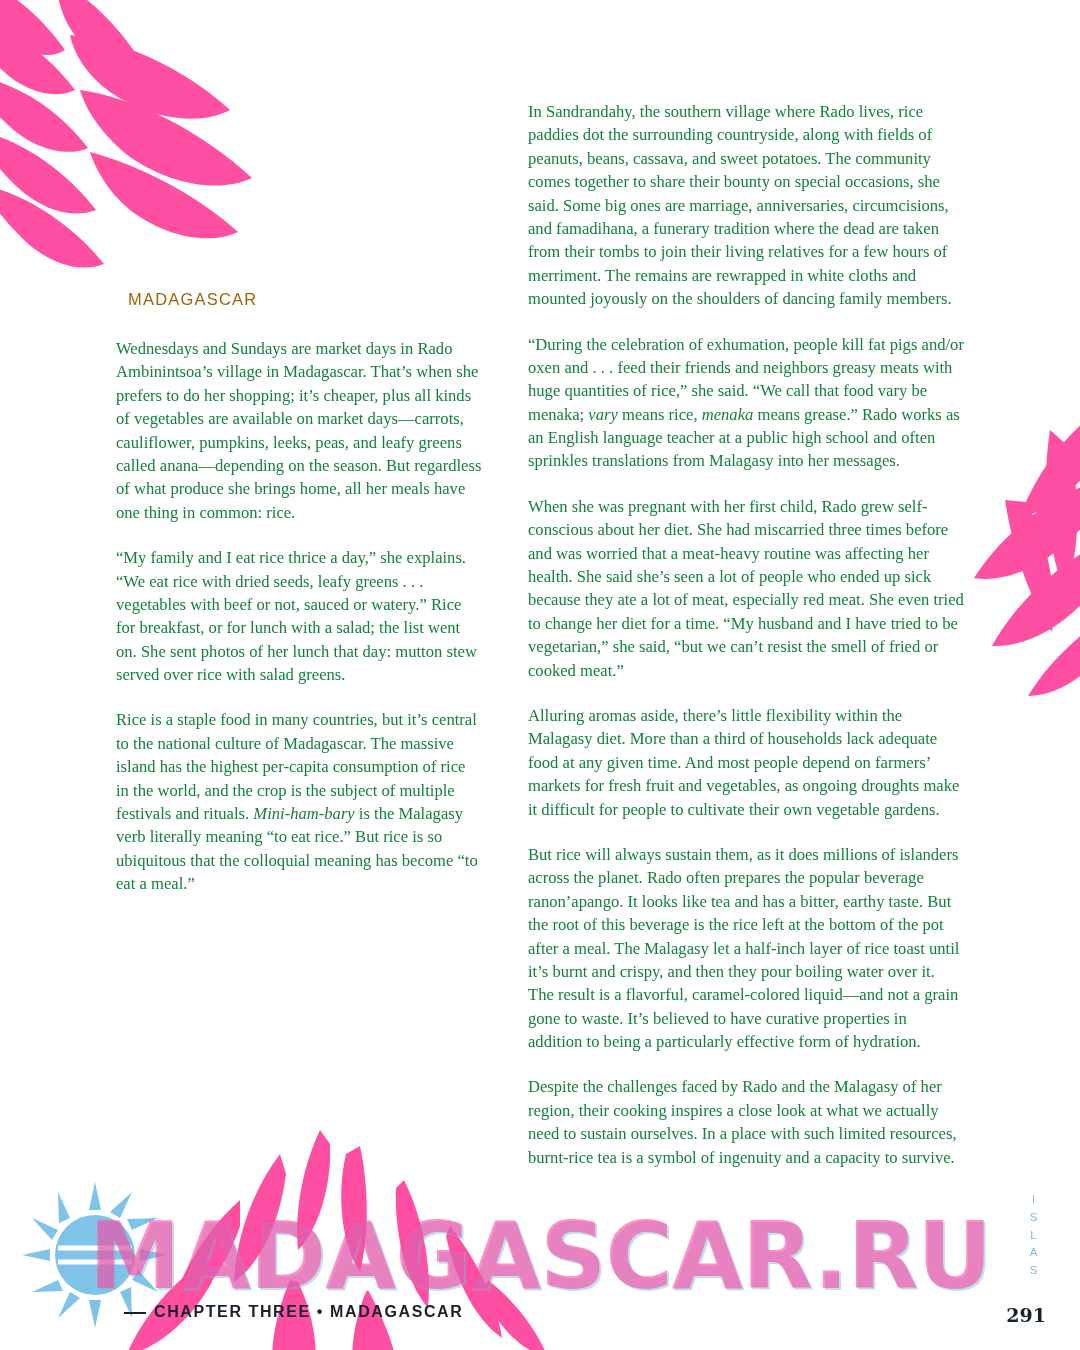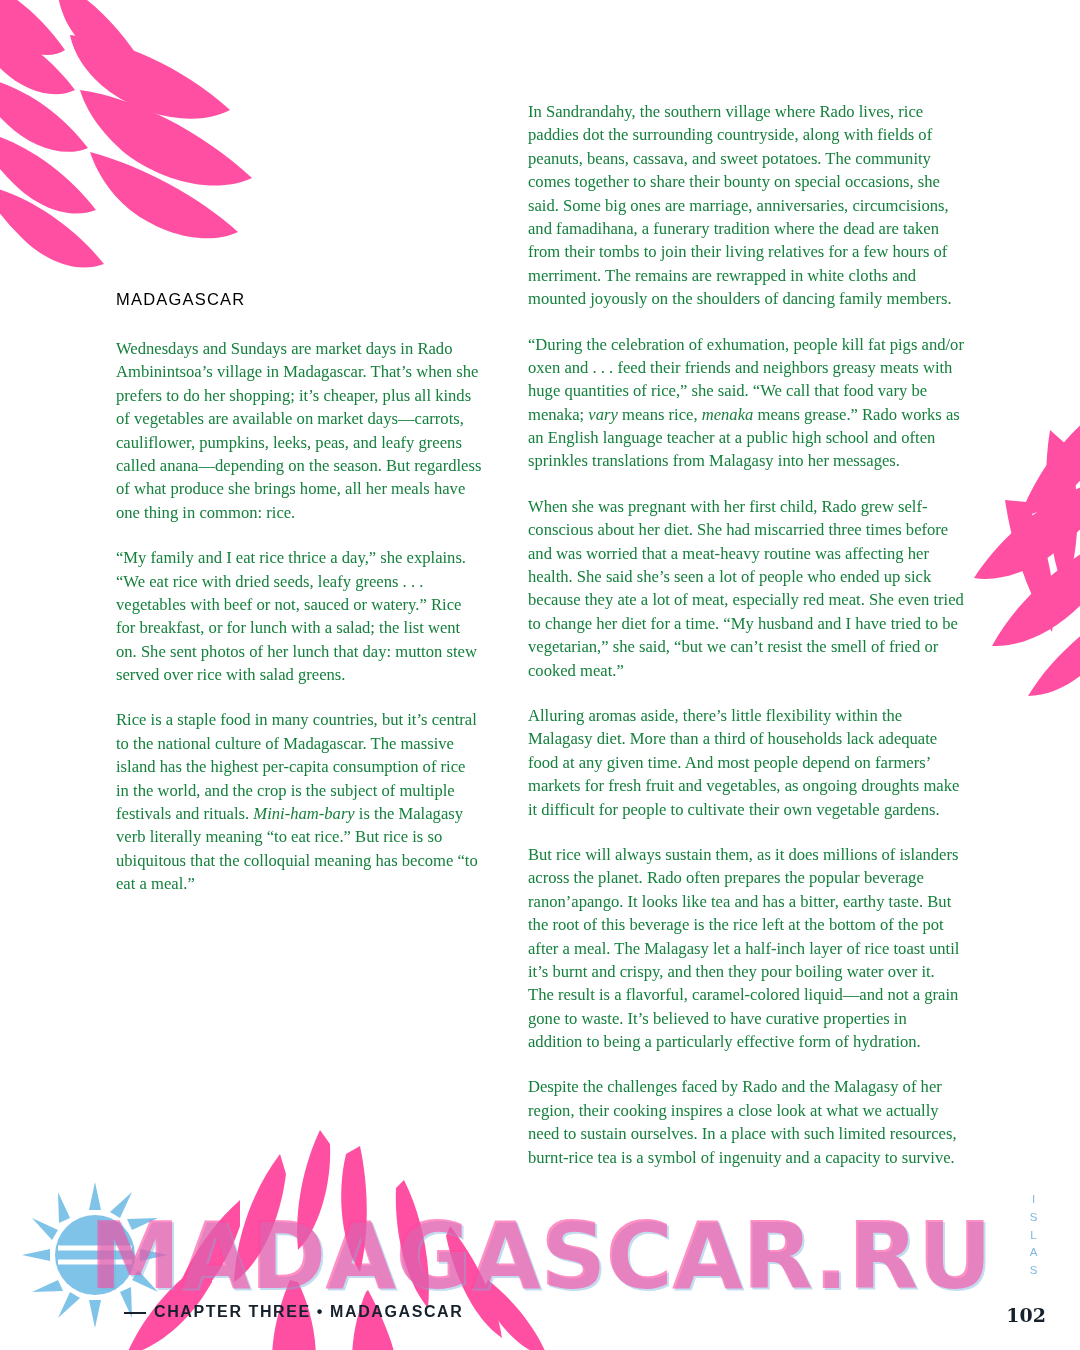--- a/index.html
+++ b/index.html
@@ -55,22 +55,22 @@
     line-height: 1.06;
     letter-spacing: 0.5px;
     color: #16212b;
     margin: 0 0 6px 0;
     text-transform: uppercase;
   }
   .subhead {
     font-family: "Liberation Sans", sans-serif;
     font-size: 16.5px;
     letter-spacing: 1.2px;
-    color: #000000;
-    margin: 0 0 28px 0;
+    color: #a16207;
+    margin: 0 0 28px 12px;
     text-transform: uppercase;
   }
   .byline {
     font-family: "Liberation Serif", serif;
     font-style: italic;
     font-size: 16px;
     color: #16212b;
     margin: 0 0 30px 0;
   }
   p.body {
@@ -237,17 +237,17 @@
   <div class="side-tab">
     <span>I</span>
     <span>S</span>
     <span>L</span>
     <span>A</span>
     <span>S</span>
   </div>
 
   <div class="footer-rule"></div>
   <div class="footer-label">CHAPTER THREE  •  MADAGASCAR</div>
-  <div class="folio">102</div>
+  <div class="folio">291</div>
 
   <div class="watermark">MADAGASCAR.RU</div>
 
 </div>
 
 </body></html>

